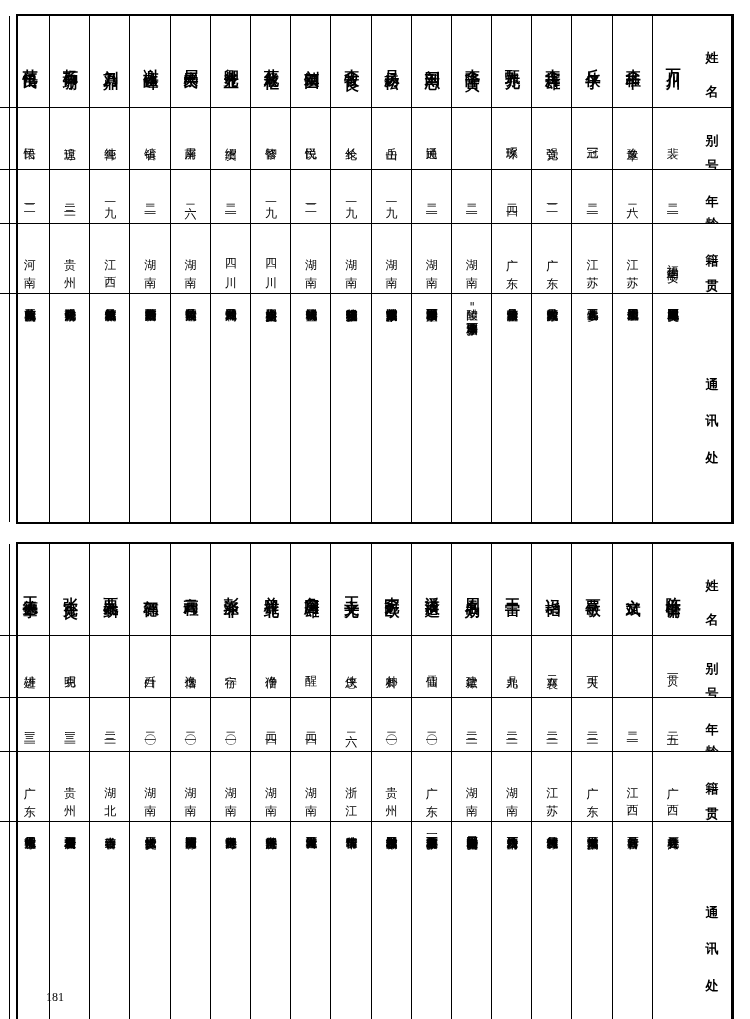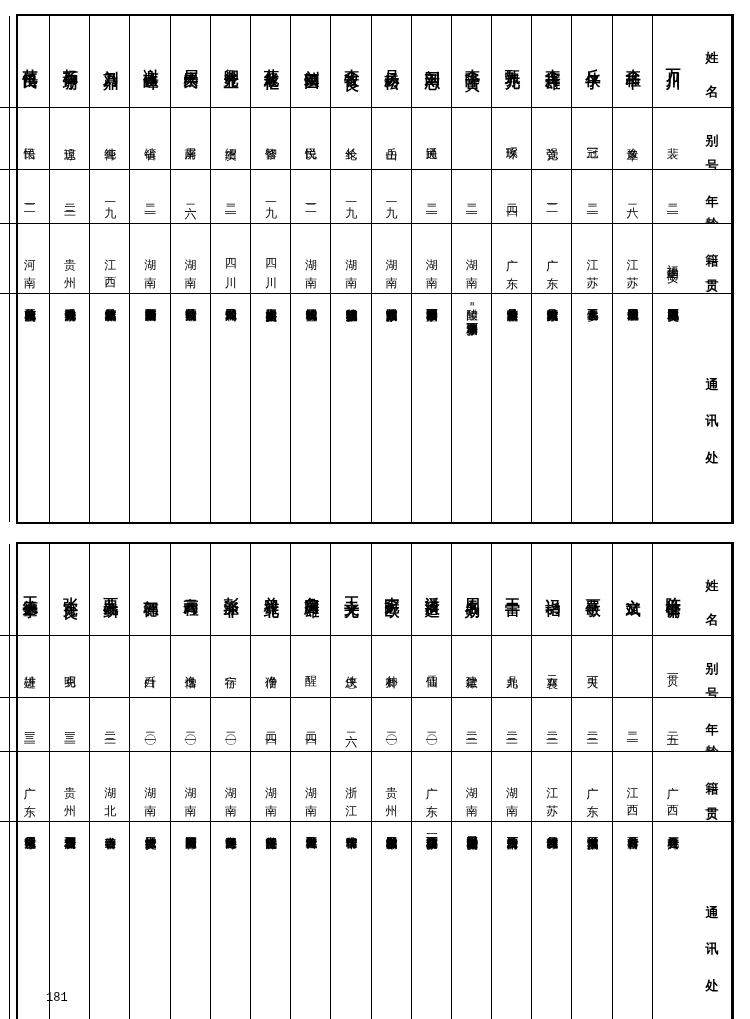--- a/index.html
+++ b/index.html
@@ -104,21 +104,21 @@
   .col.data .h-addr .vert {
     font-size: 11.5px;
     letter-spacing: 0px;
     line-height: 1.0;
   }
   .page-number {
     position: absolute;
     left: 46px;
     bottom: 14px;
     font-size: 12px;
-    font-family: Liberation Mono, monospace;
+    font-family: Liberation Serif, serif;
   }
 </style>
 </head>
 <body>
 
 <div class="page">
 
   <div class="roster" id="roster-top">
       <div class="col header-col">
         <div class="cell h-name">

